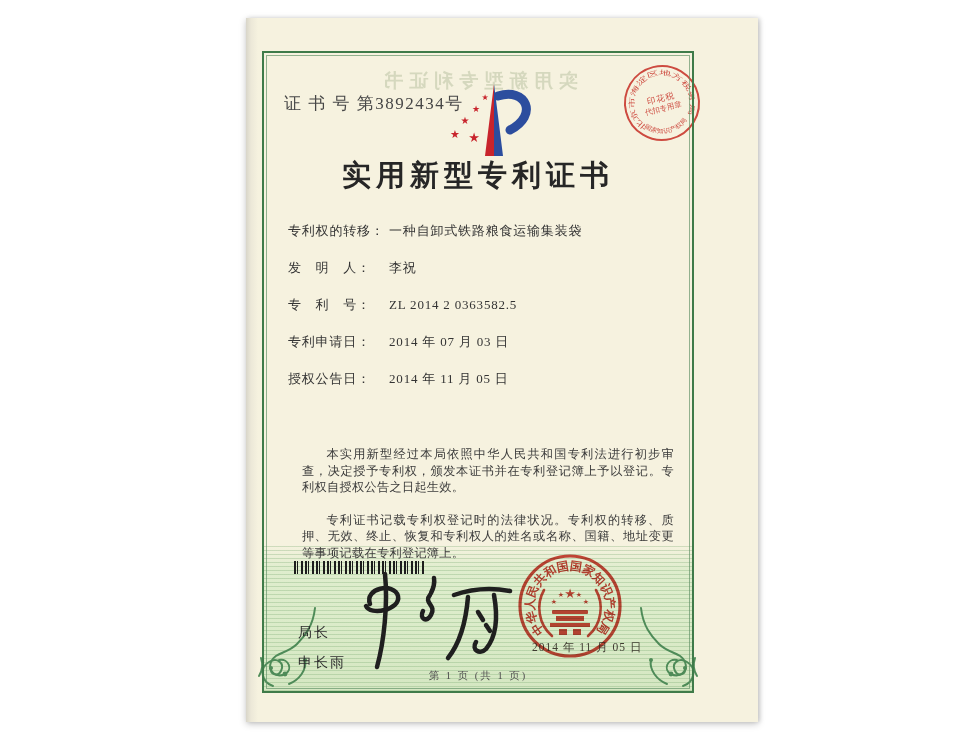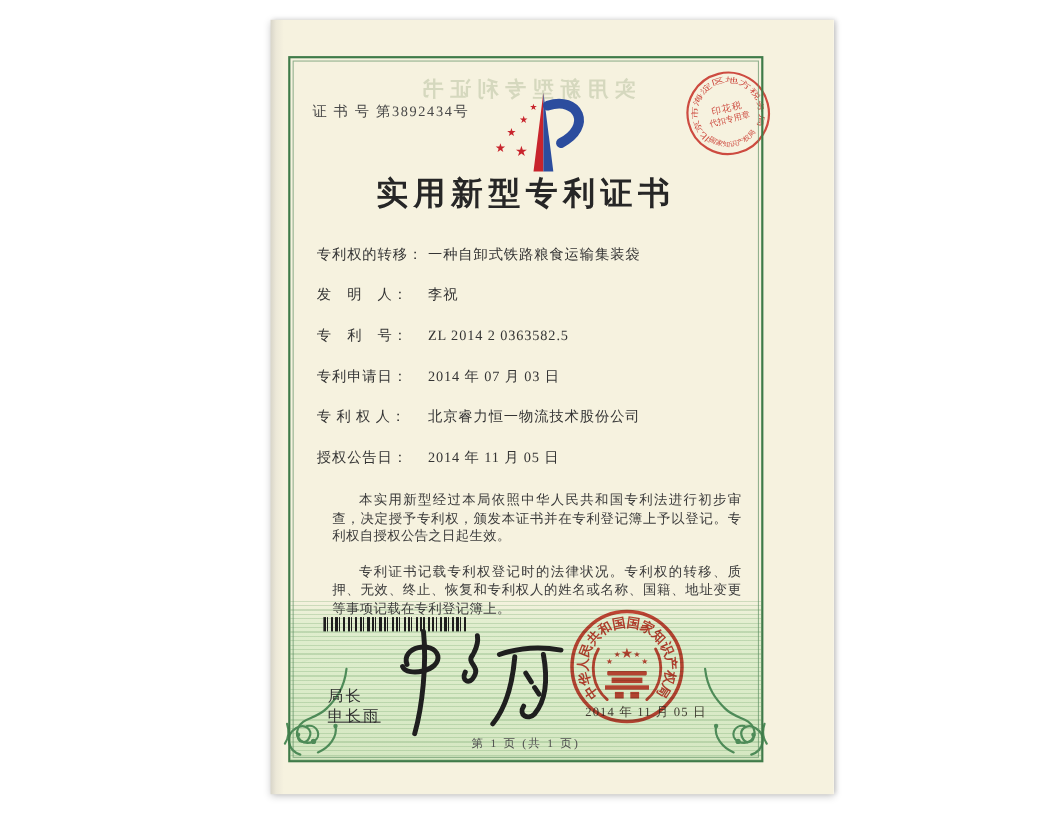--- a/index.html
+++ b/index.html
@@ -16,33 +16,33 @@
   
   .band{position:absolute;left:18px;top:527px;width:428px;height:146px;z-index:1;
         background:
           repeating-linear-gradient(0deg, rgba(106,160,100,.28) 0 1px, rgba(0,0,0,0) 1px 4px),
           linear-gradient(180deg, rgba(219,236,202,0) 0, rgba(219,236,202,.85) 24px, #dcecca 70px, #d5e7c2 100%);}
   .ornament{position:absolute;z-index:2;}
   
   .ghost-title{position:absolute;left:16px;top:50px;width:432px;text-align:center;z-index:1;
                font-size:19px;letter-spacing:6px;color:#a9b591;opacity:.42;
                transform:scaleX(-1);filter:blur(.7px);font-weight:bold;}
-  .cert-no{position:absolute;left:38px;top:74px;font-size:13px;letter-spacing:1.5px;color:#474747;z-index:3;}
+  .cert-no{position:absolute;left:38px;top:74px;font-size:17px;letter-spacing:1.5px;color:#474747;z-index:3;}
   .title{position:absolute;left:16px;top:138px;width:432px;text-align:center;z-index:3;
          font-size:29px;font-weight:bold;letter-spacing:5px;color:#262626;}
   .fields{position:absolute;left:42px;top:204px;z-index:3;font-size:13px;color:#343434;letter-spacing:.8px;}
   .frow{line-height:17px;margin-bottom:20px;white-space:nowrap;}
   .flabel{display:inline-block;min-width:97px;}
   .paras{position:absolute;left:40px;top:412px;width:404px;z-index:3;
          font-size:12.2px;line-height:16.6px;color:#3b3b3b;letter-spacing:.3px;}
   .paras p{margin:16px;text-indent:2em;text-align:justify;}
   .barcode{position:absolute;left:48px;top:543px;width:130px;height:13px;z-index:3;
            background:repeating-linear-gradient(90deg,#1d1d1d 0 2px,rgba(0,0,0,0) 2px 3px,#1d1d1d 3px 4px,rgba(0,0,0,0) 4px 7px,#1d1d1d 7px 9px,rgba(0,0,0,0) 9px 11px);}
   .director{position:absolute;left:52px;top:606px;z-index:3;font-size:14px;color:#2e2e2e;letter-spacing:2px;}
-  .director .name{margin-top:0;text-decoration:underline;}
+  .director .name{margin-top:12px;}
   .sig{position:absolute;left:96px;top:546px;z-index:3;}
   .seal{position:absolute;left:258px;top:522px;z-index:5;mix-blend-mode:multiply;opacity:.93;}
   .seal-date{position:absolute;left:286px;top:622px;z-index:6;font-size:11.5px;color:rgba(43,38,30,.88);letter-spacing:1px;white-space:nowrap;}
   .footer-page{position:absolute;left:16px;top:651px;width:432px;text-align:center;z-index:3;
                font-size:10.5px;letter-spacing:2px;color:#4f4f4f;}
   .tax-stamp{position:absolute;left:374px;top:43px;z-index:3;transform:rotate(-14deg);opacity:.9;}
   .logo{position:absolute;left:198px;top:62px;z-index:2;}
   svg text{font-family:"Liberation Serif","DejaVu Serif",serif;}
 </style>
 </head>
@@ -128,24 +128,20 @@
       </div>
       <div class="frow">
         <span class="flabel">专　利　号：</span>
         <span>ZL 2014 2 0363582.5</span>
       </div>
       <div class="frow">
         <span class="flabel">专利申请日：</span>
         <span>2014 年 07 月 03 日</span>
       </div>
       <div class="frow">
-        <span class="flabel">专 利 权 人：</span>
-        <span>北京睿力恒一物流技术股份公司</span>
-      </div>
-      <div class="frow">
         <span class="flabel">授权公告日：</span>
         <span>2014 年 11 月 05 日</span>
       </div>
     </div>
 
     <div class="paras">
       <p>本实用新型经过本局依照中华人民共和国专利法进行初步审查，决定授予专利权，颁发本证书并在专利登记簿上予以登记。专利权自授权公告之日起生效。</p>
       <p>专利证书记载专利权登记时的法律状况。专利权的转移、质押、无效、终止、恢复和专利权人的姓名或名称、国籍、地址变更等事项记载在专利登记簿上。</p>
     </div>
 

